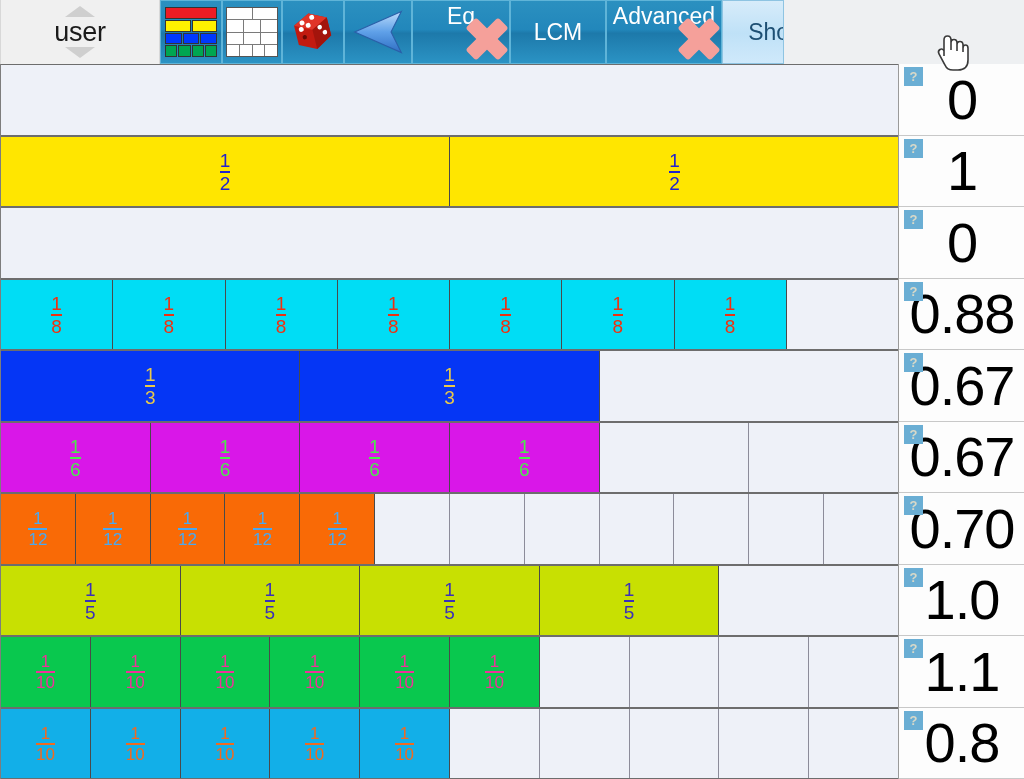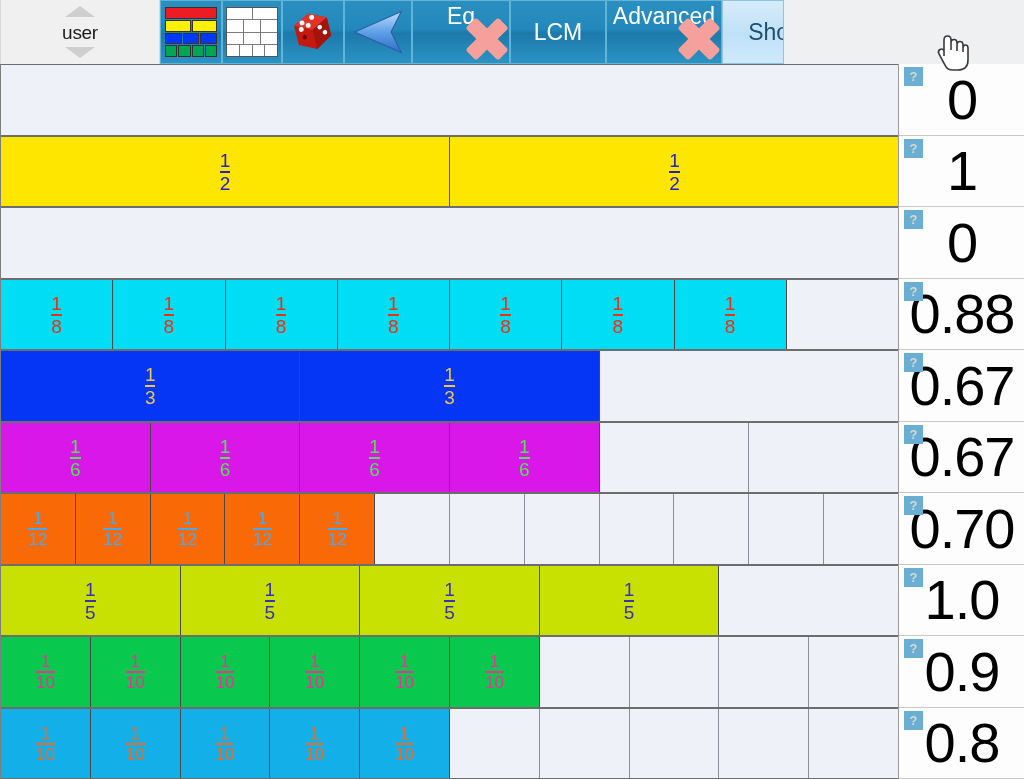--- a/index.html
+++ b/index.html
@@ -21,21 +21,21 @@
   .spinner {
     position: relative;
     background: #f0f0f0;
     border: 1px solid #d8d8d8;
     border-top: none; border-bottom: none;
     display: flex; align-items: center; justify-content: center;
     flex: 0 0 auto;
     height: 64px;
   }
   .spinner .sp-label {
-    font-size: 19px; color: #1b1b1b; letter-spacing: -0.3px;
+    font-size: 27px; color: #1b1b1b; letter-spacing: -0.3px;
     line-height: 1;
   }
   .spinner .arrow-up, .spinner .arrow-down {
     position: absolute; left: 50%; transform: translateX(-50%);
     width: 0; height: 0;
     border-left: 15px solid transparent;
     border-right: 15px solid transparent;
   }
   .spinner .arrow-up { top: 6px; border-bottom: 11px solid #cfcfcf; }
   .spinner .arrow-down { bottom: 6px; border-top: 11px solid #cfcfcf; }
@@ -550,21 +550,21 @@
       <div class="val-row" style="height: 72px;">
         <span class="qbadge">?</span>
         <span class="num">0.70</span>
       </div>
       <div class="val-row" style="height: 71px;">
         <span class="qbadge">?</span>
         <span class="num">1.0</span>
       </div>
       <div class="val-row" style="height: 72px;">
         <span class="qbadge">?</span>
-        <span class="num">0.9</span>
+        <span class="num">1.1</span>
       </div>
       <div class="val-row" style="height: 71px;">
         <span class="qbadge">?</span>
         <span class="num">0.8</span>
       </div>
     </div>
 
 </div>
 
 </body></html>

